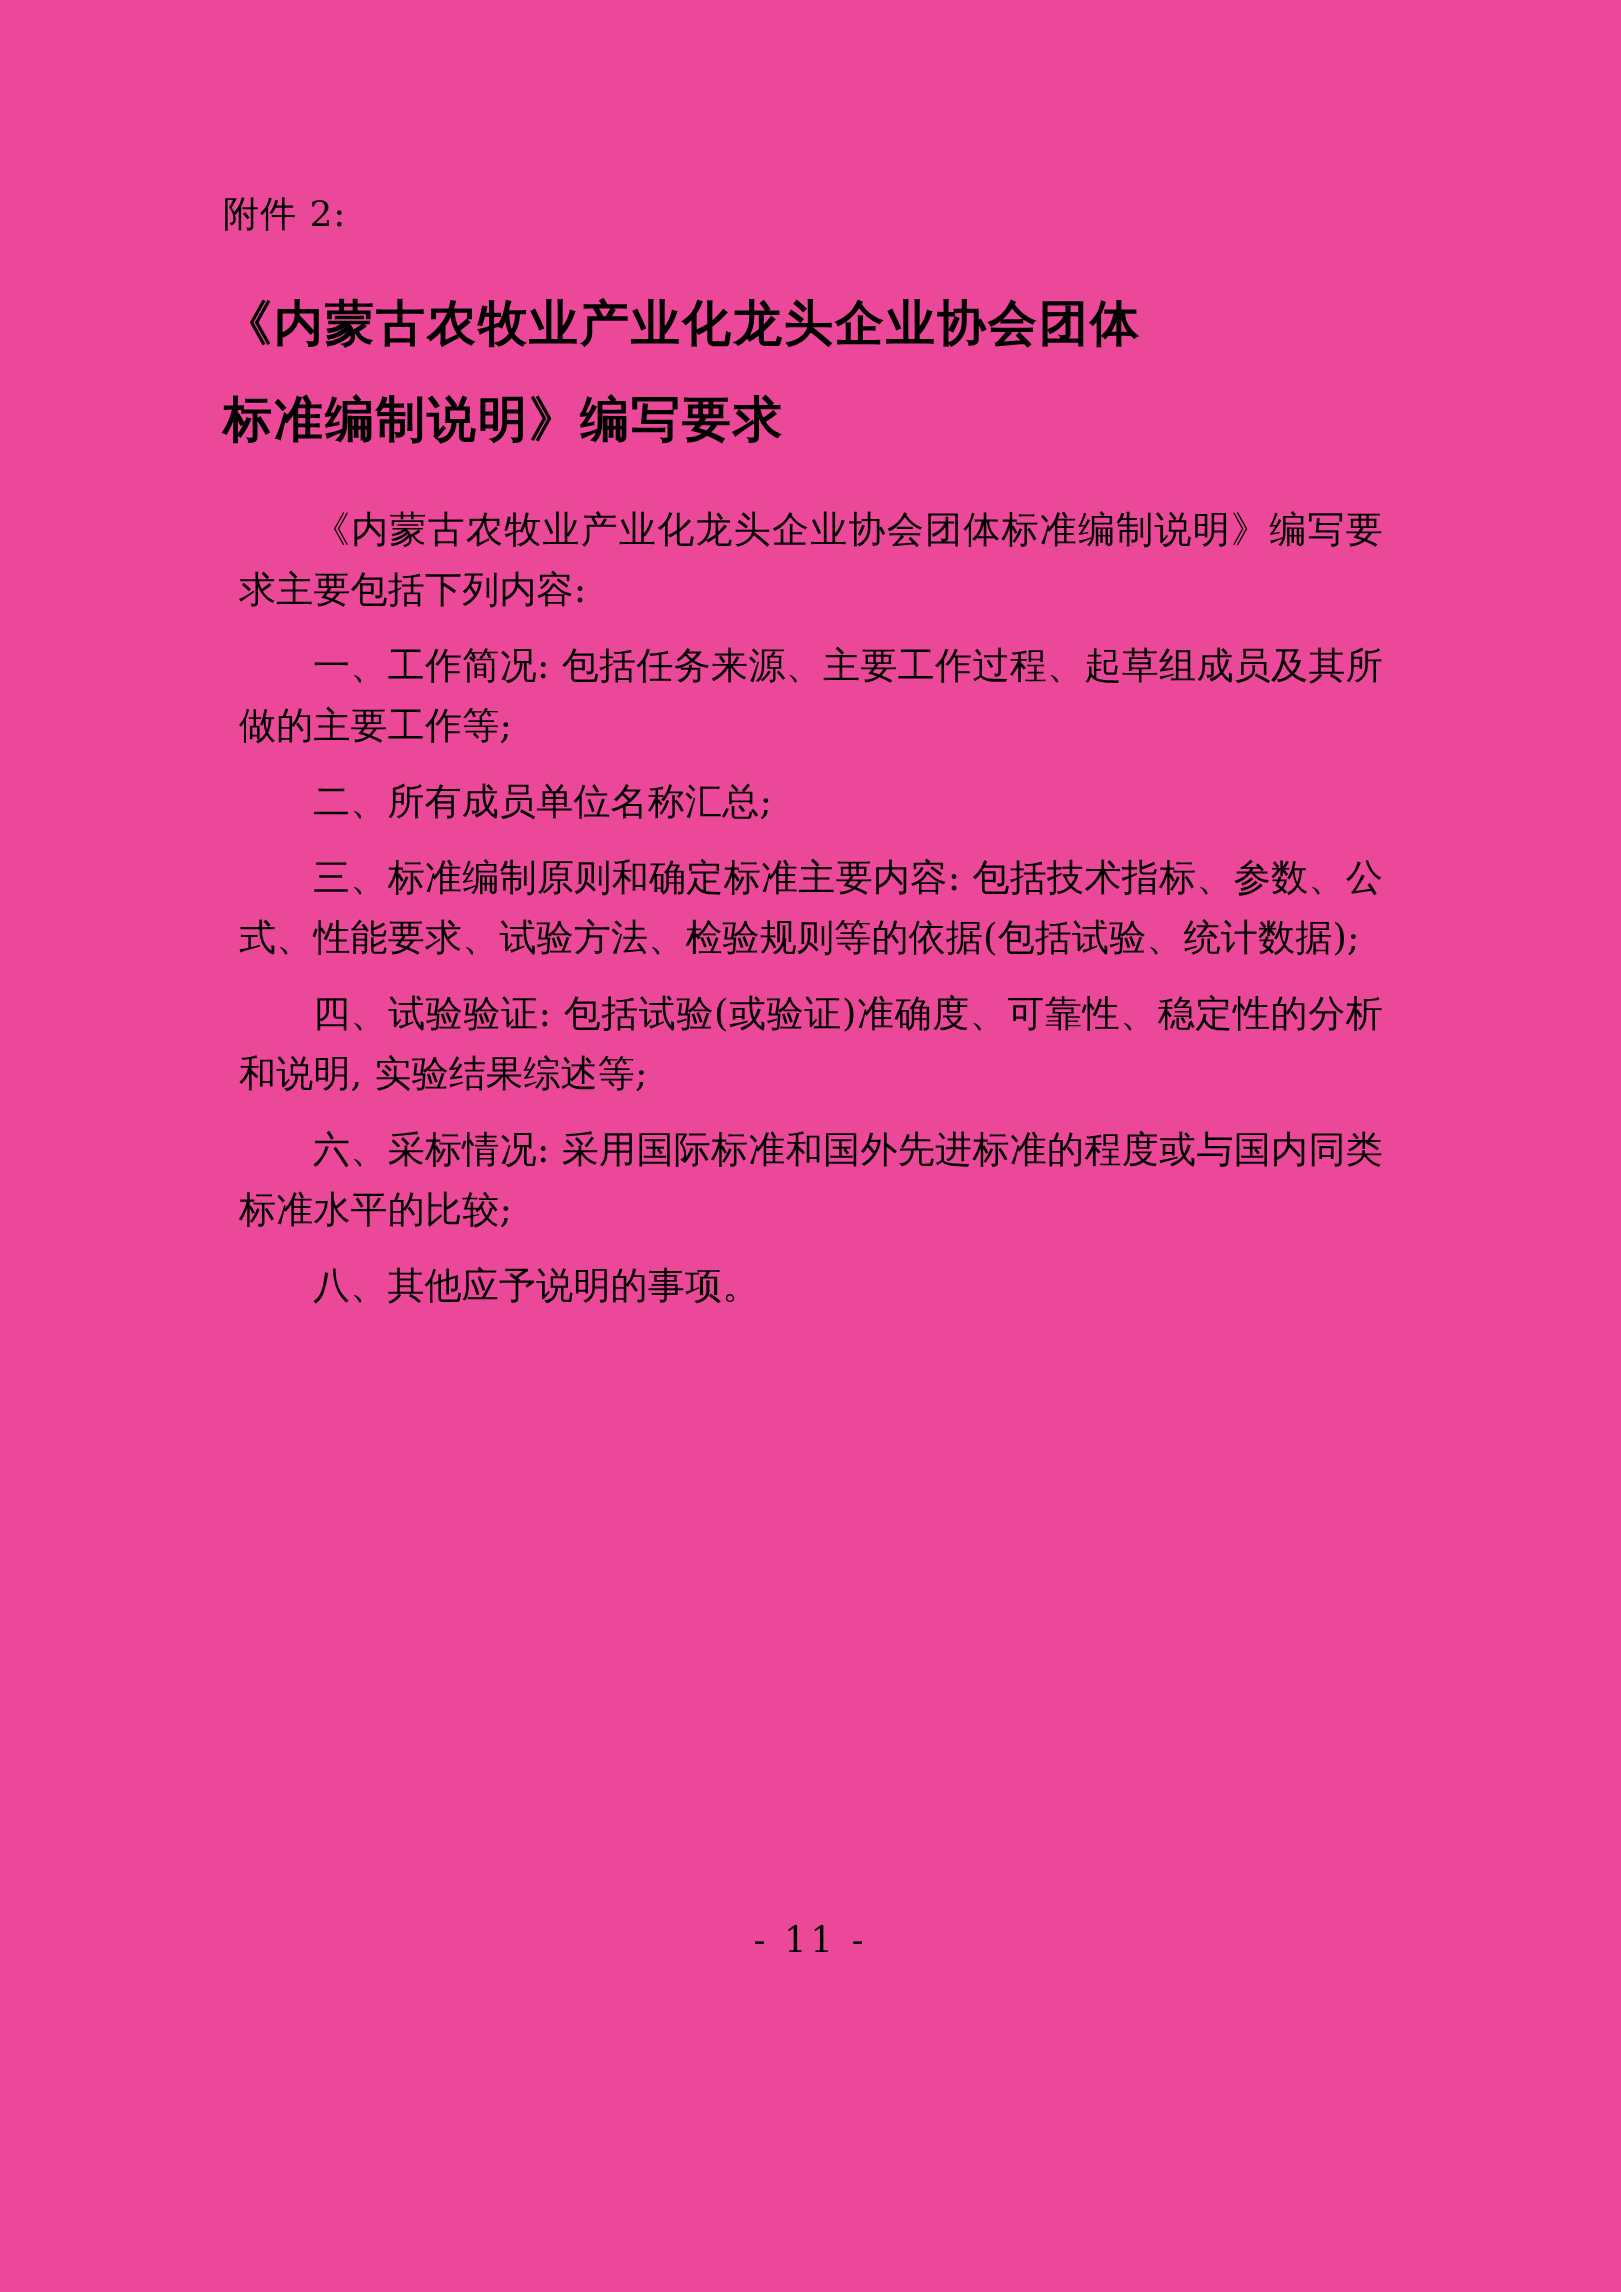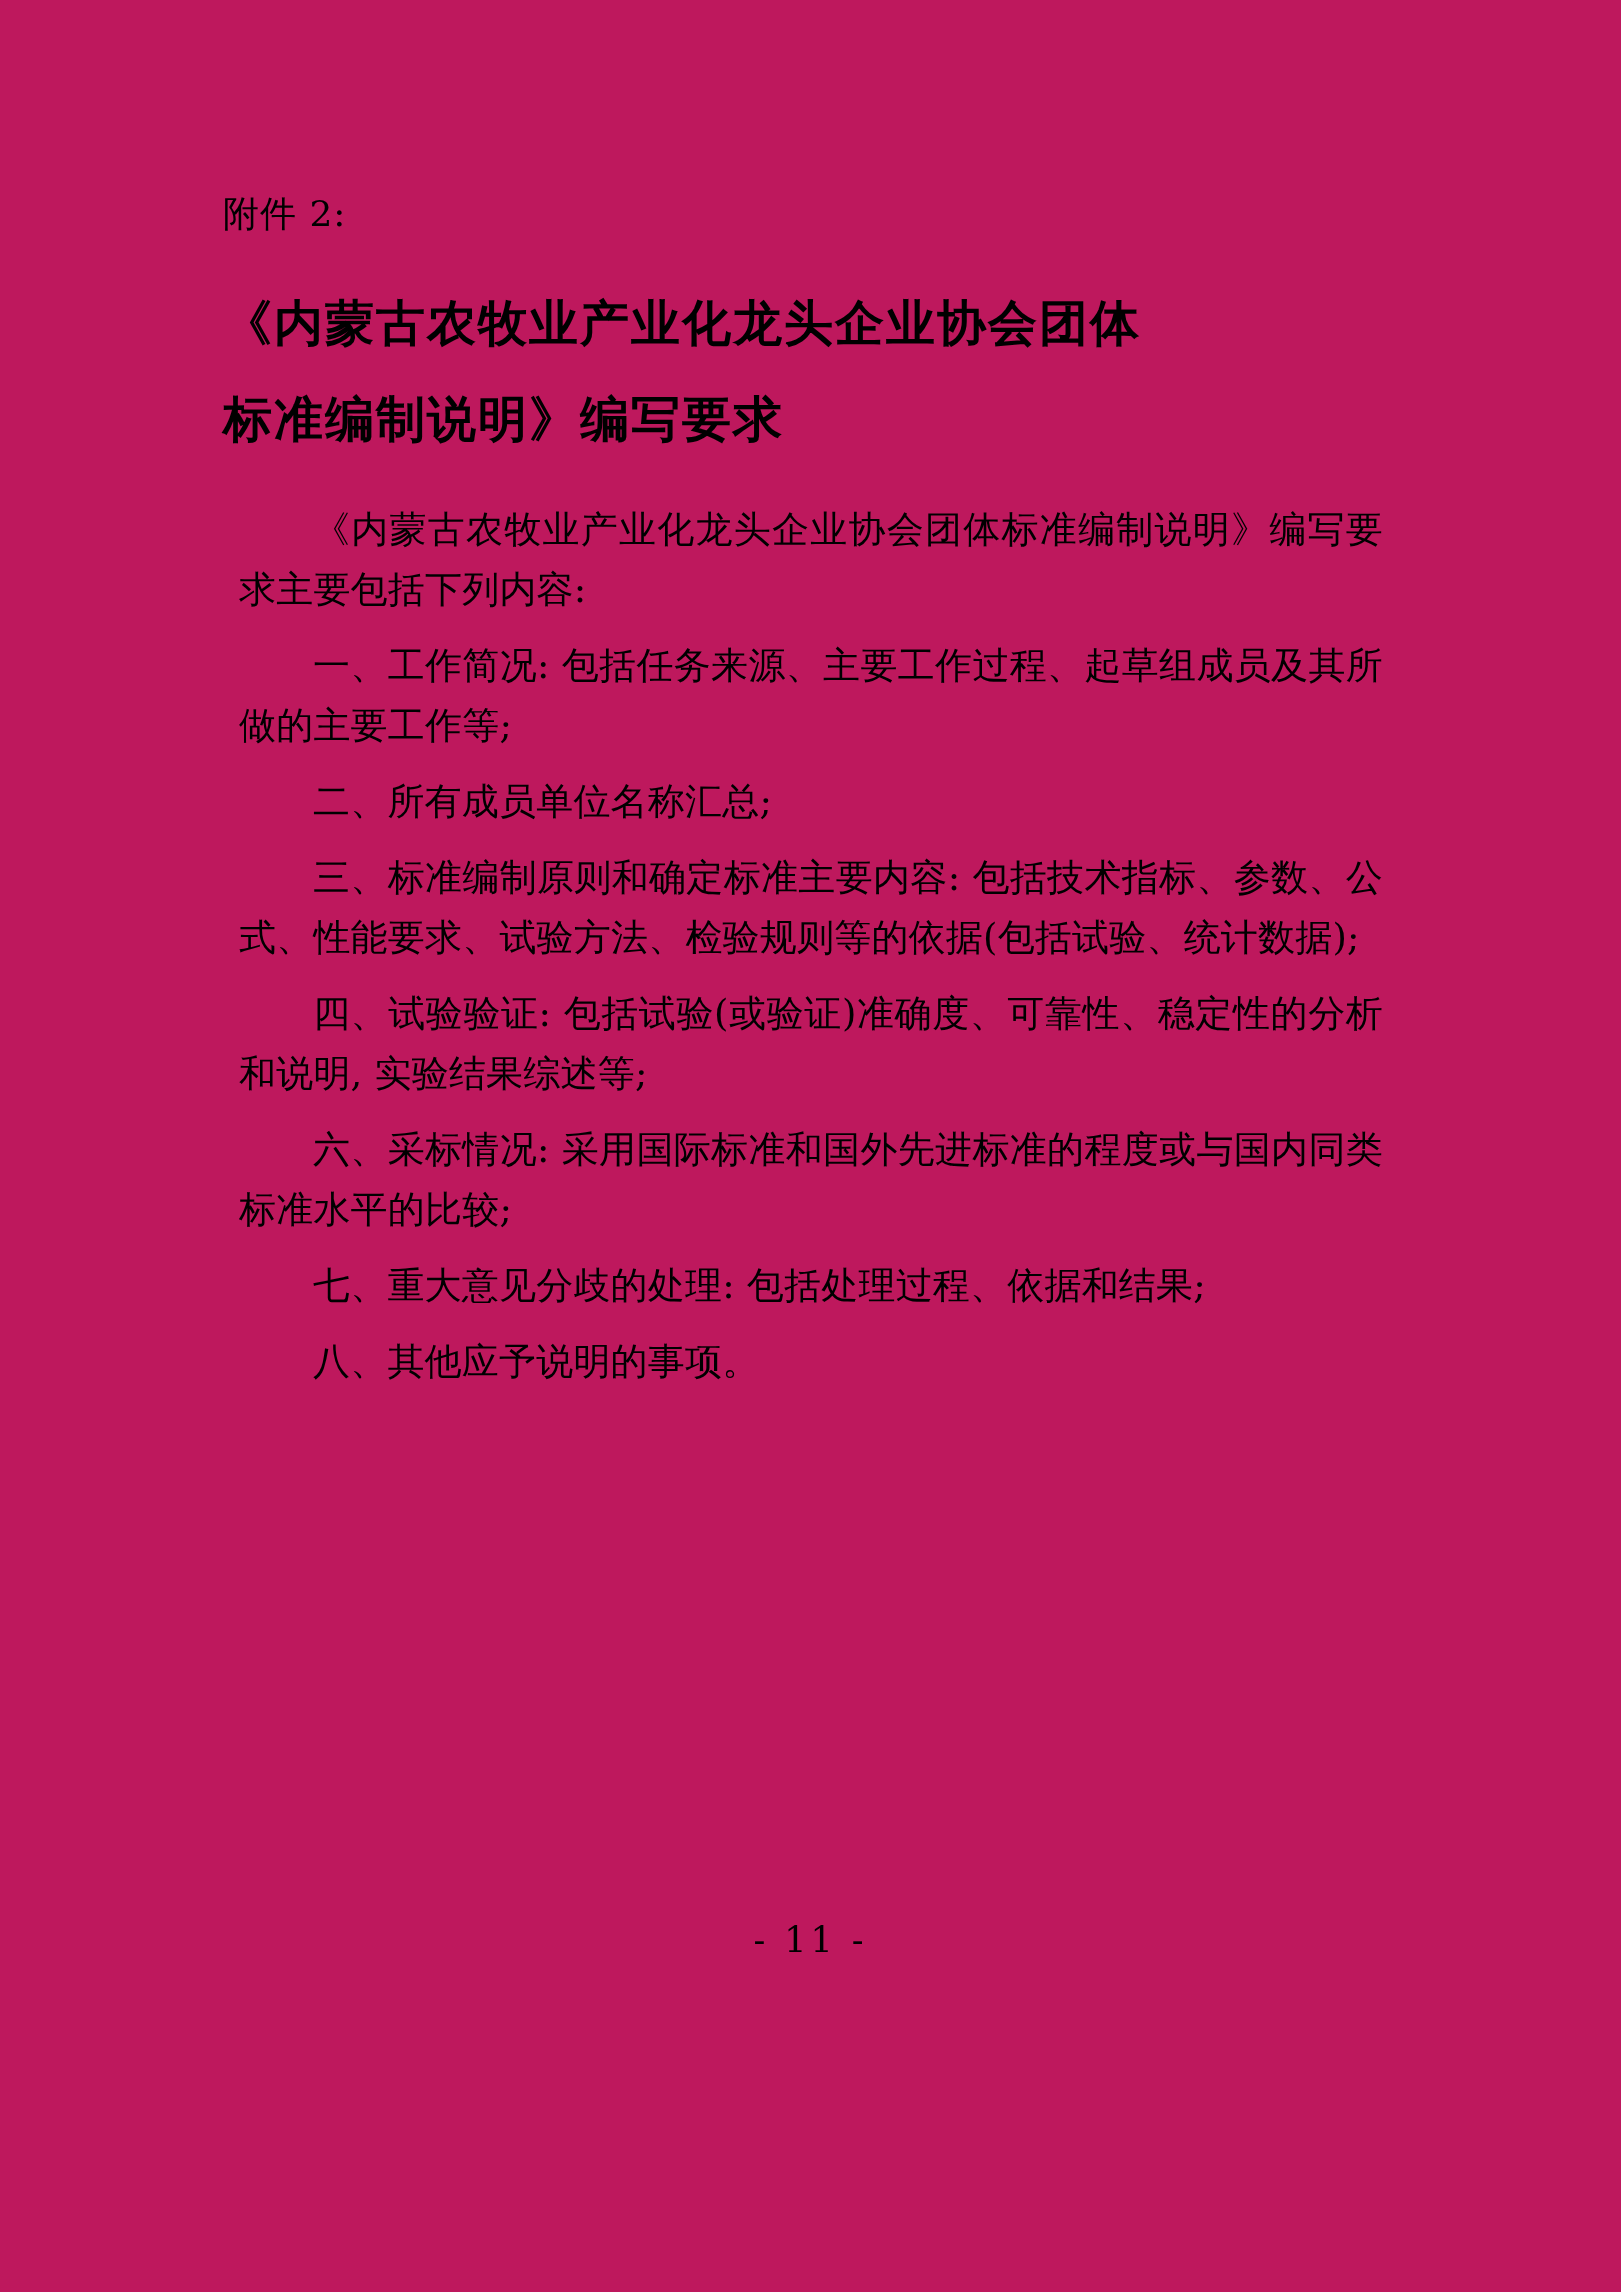--- a/index.html
+++ b/index.html
@@ -4,21 +4,21 @@
 <style>
   html, body {
     margin: 0;
     padding: 0;
     background: #ffffff;
   }
   .page {
     position: relative;
     width: 1621px;
     height: 2293px;
-    background: #be185d;
+    background: #ec4899;
     margin: 0 auto;
     overflow: hidden;
     font-family: "DejaVu Serif", "Liberation Serif", serif;
     color: #000000;
   }
   .content {
     position: absolute;
     left: 223px;
     top: 192px;
     width: 1176px;
@@ -77,21 +77,20 @@
       <span class="line">标准编制说明》编写要求</span>
     </div>
 
     <div class="body-text">
       <p>《内蒙古农牧业产业化龙头企业协会团体标准编制说明》编写要求主要包括下列内容:</p>
       <p>一、工作简况: 包括任务来源、主要工作过程、起草组成员及其所做的主要工作等;</p>
       <p>二、所有成员单位名称汇总;</p>
       <p>三、标准编制原则和确定标准主要内容: 包括技术指标、参数、公式、性能要求、试验方法、检验规则等的依据(包括试验、统计数据);</p>
       <p>四、试验验证: 包括试验(或验证)准确度、可靠性、稳定性的分析和说明, 实验结果综述等;</p>
       <p>六、采标情况: 采用国际标准和国外先进标准的程度或与国内同类标准水平的比较;</p>
-      <p>七、重大意见分歧的处理: 包括处理过程、依据和结果;</p>
       <p>八、其他应予说明的事项。</p>
     </div>
 
   </div>
 
   <div class="page-number">- 11 -</div>
 
 </div>
 
 

